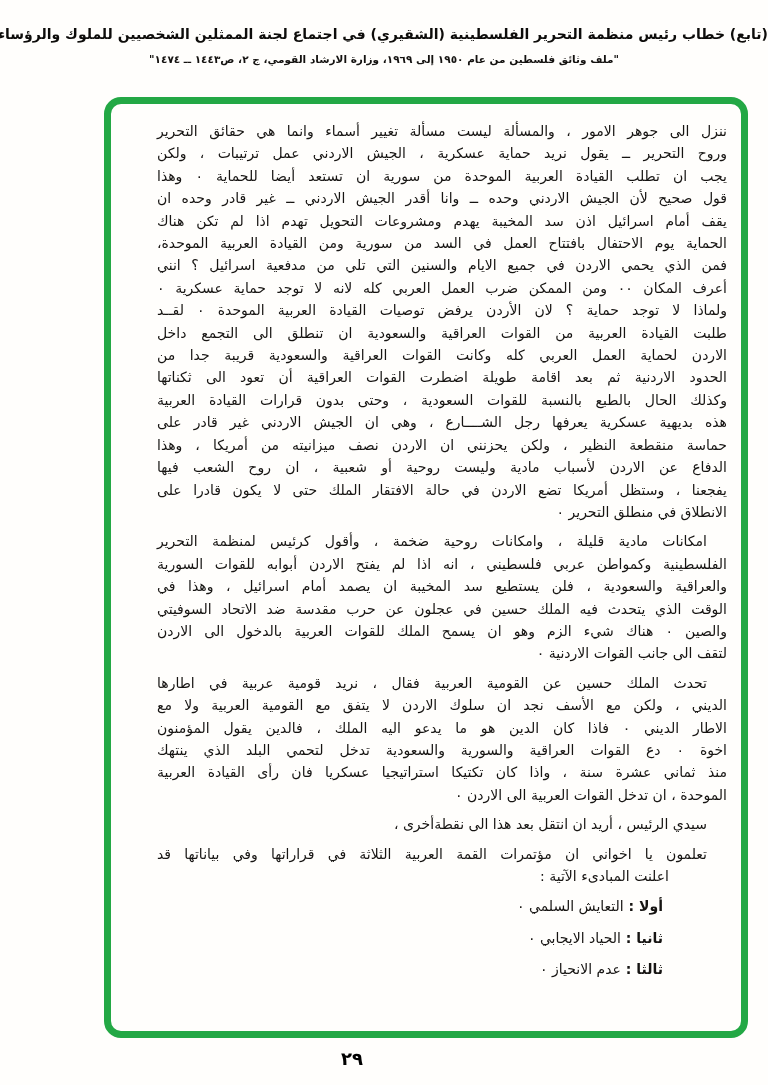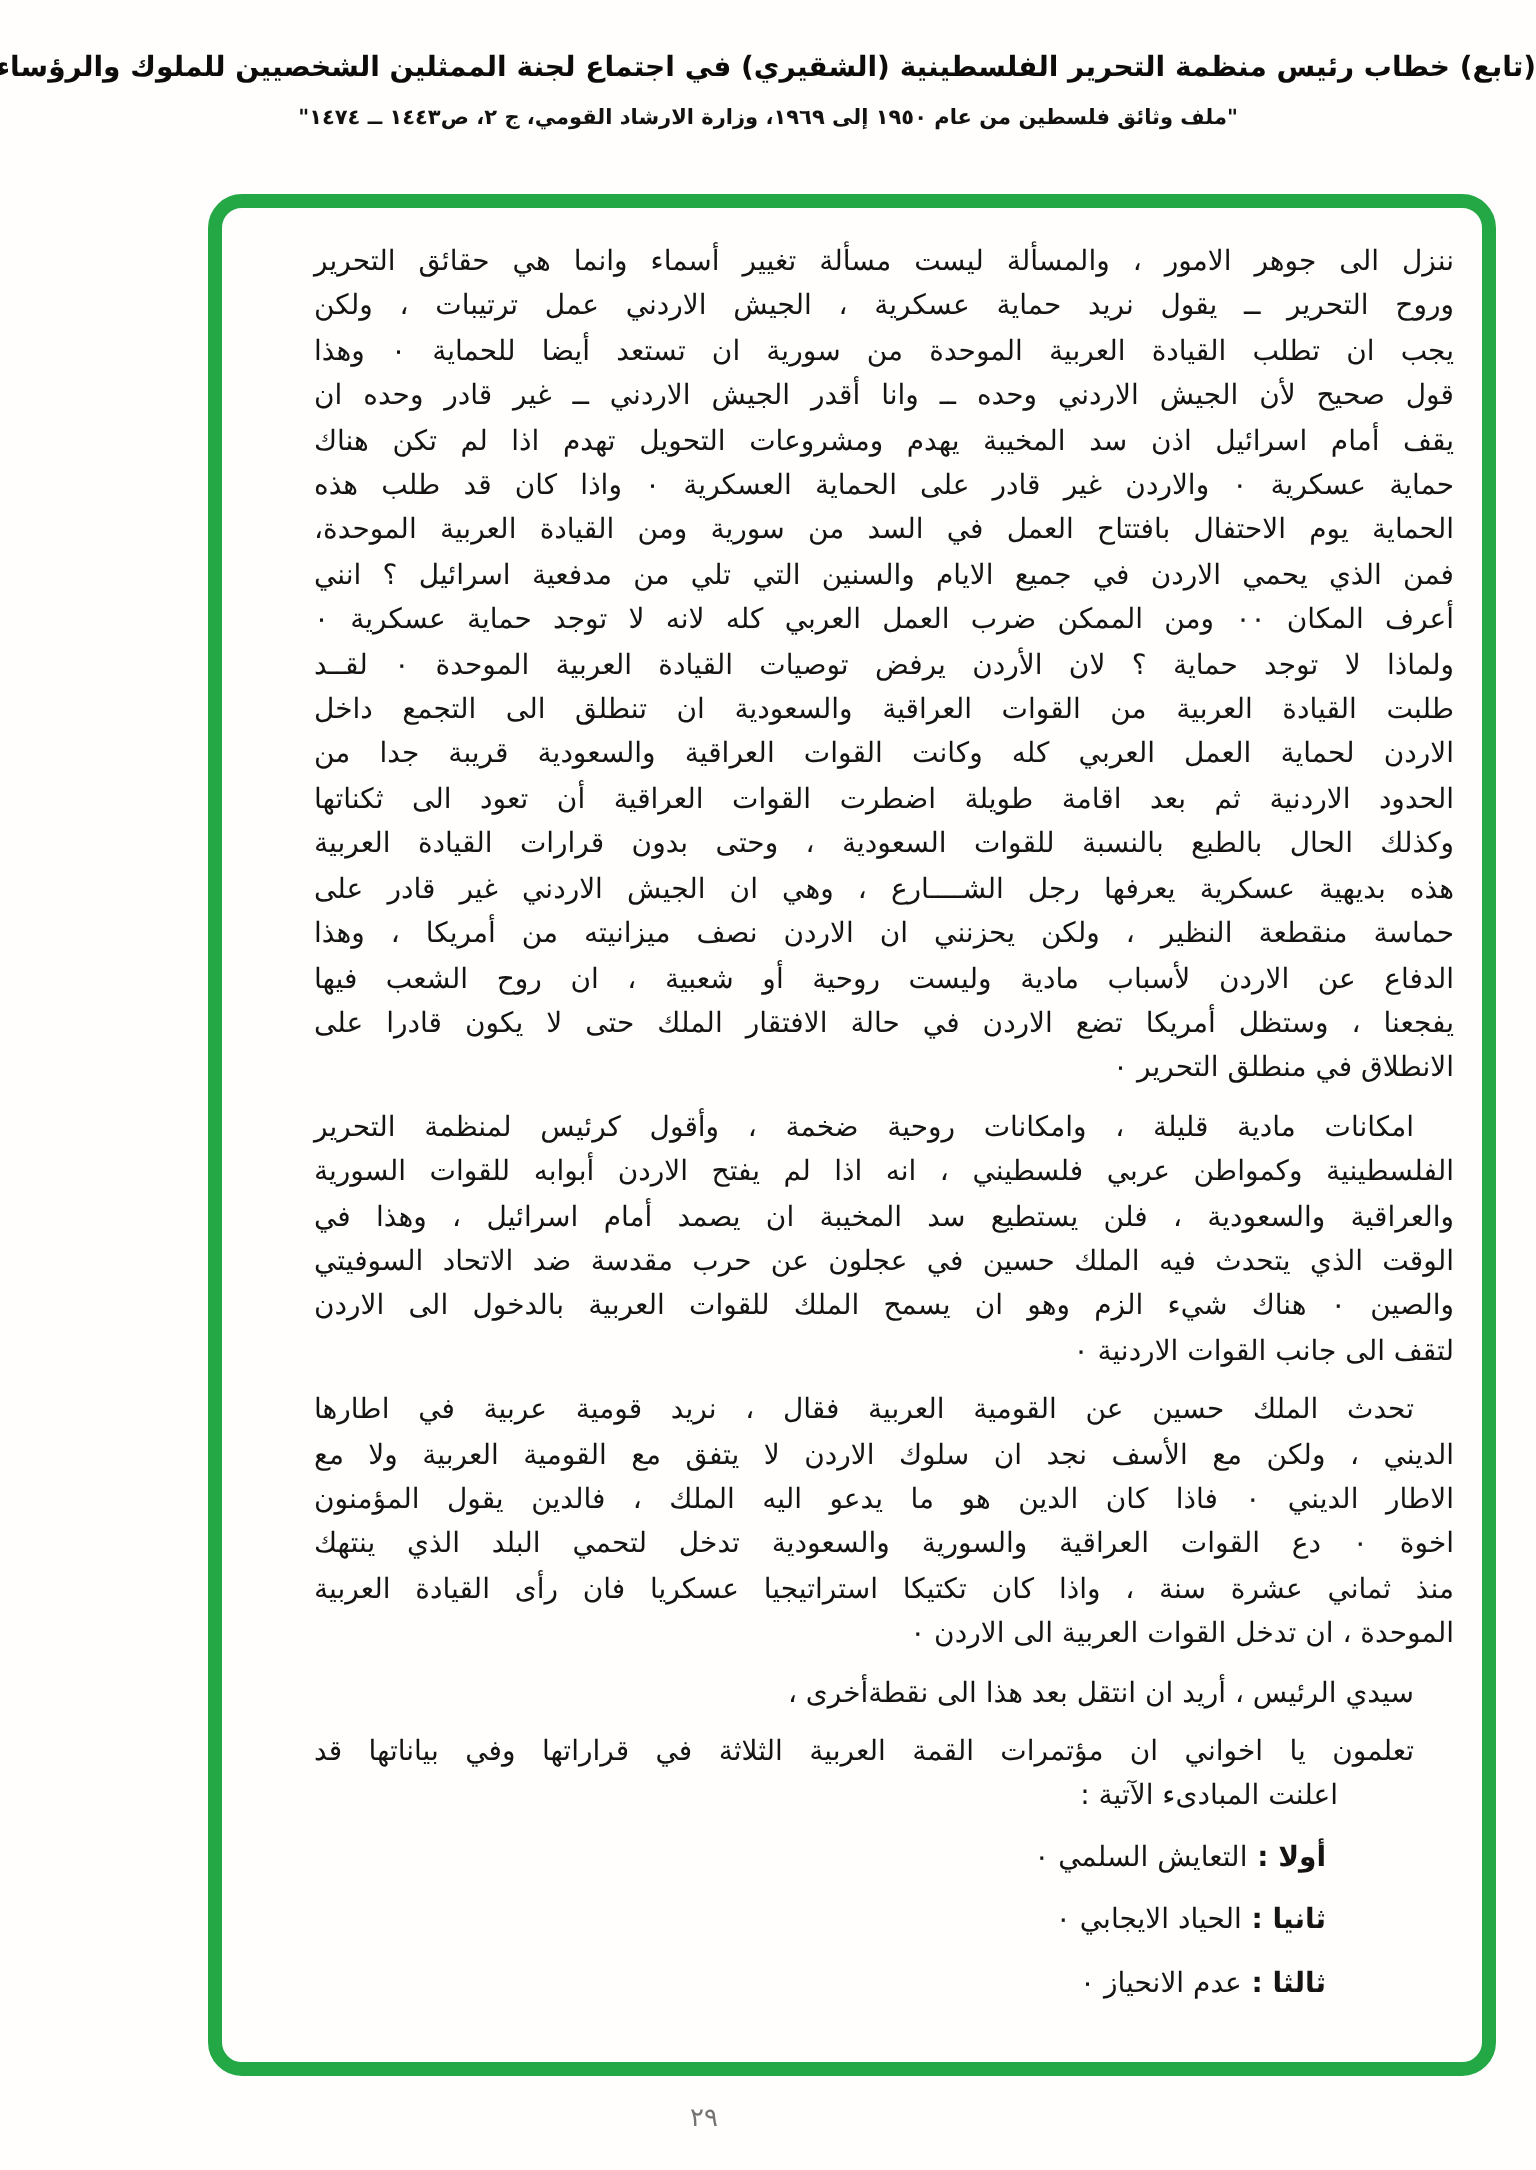--- a/index.html
+++ b/index.html
@@ -64,43 +64,42 @@
     direction:rtl;
   }
   .list-label { font-weight:bold;text-align:center; }
   .footer {
     position:absolute;
     top:1048px; left:0;
     width:704px;
     text-align:center;
   }
   .page-number {
-    font-size:13px;
-    font-weight:normal;
-    color:#737373;
+    font-size:18px;
+    font-weight:bold;
+    color:#000000;
     direction:rtl;
   }
 </style>
 </head>
 <body>
 
 <div class="header">
   <div class="doc-title">(تابع) خطاب رئيس منظمة التحرير الفلسطينية (الشقيري) في اجتماع لجنة الممثلين الشخصيين للملوك والرؤساء العرب</div>
   <div class="doc-source">"ملف وثائق فلسطين من عام ١٩٥٠ إلى ١٩٦٩، وزارة الارشاد القومي، ج ٢، ص١٤٤٣ ــ ١٤٧٤"</div>
 </div>
 
 <div class="doc-box" style="border-color: rgb(35, 168, 69);">
   <div>
       <div class="para">
         <div class="line">ننزل الى جوهر الامور ، والمسألة ليست مسألة تغيير أسماء وانما هي حقائق التحرير</div>
         <div class="line">وروح التحرير ــ يقول نريد حماية عسكرية ، الجيش الاردني عمل ترتيبات ، ولكن</div>
         <div class="line">يجب ان تطلب القيادة العربية الموحدة من سورية ان تستعد أيضا للحماية ٠ وهذا</div>
         <div class="line">قول صحيح لأن الجيش الاردني وحده ــ وانا أقدر الجيش الاردني ــ غير قادر وحده ان</div>
         <div class="line">يقف أمام اسرائيل اذن سد المخيبة يهدم ومشروعات التحويل تهدم اذا لم تكن هناك</div>
-        <div class="line">حماية عسكرية ٠ والاردن غير قادر على الحماية العسكرية ٠ واذا كان قد طلب هذه</div>
         <div class="line">الحماية يوم الاحتفال بافتتاح العمل في السد من سورية ومن القيادة العربية الموحدة،</div>
         <div class="line">فمن الذي يحمي الاردن في جميع الايام والسنين التي تلي من مدفعية اسرائيل ؟ انني</div>
         <div class="line">أعرف المكان ٠٠ ومن الممكن ضرب العمل العربي كله لانه لا توجد حماية عسكرية ٠</div>
         <div class="line">ولماذا لا توجد حماية ؟ لان الأردن يرفض توصيات القيادة العربية الموحدة ٠ لقــد</div>
         <div class="line">طلبت القيادة العربية من القوات العراقية والسعودية ان تنطلق الى التجمع داخل</div>
         <div class="line">الاردن لحماية العمل العربي كله وكانت القوات العراقية والسعودية قريبة جدا من</div>
         <div class="line">الحدود الاردنية ثم بعد اقامة طويلة اضطرت القوات العراقية أن تعود الى ثكناتها</div>
         <div class="line">وكذلك الحال بالطبع بالنسبة للقوات السعودية ، وحتى بدون قرارات القيادة العربية</div>
         <div class="line">هذه بديهية عسكرية يعرفها رجل الشــــارع ، وهي ان الجيش الاردني غير قادر على</div>
         <div class="line">حماسة منقطعة النظير ، ولكن يحزنني ان الاردن نصف ميزانيته من أمريكا ، وهذا</div>

